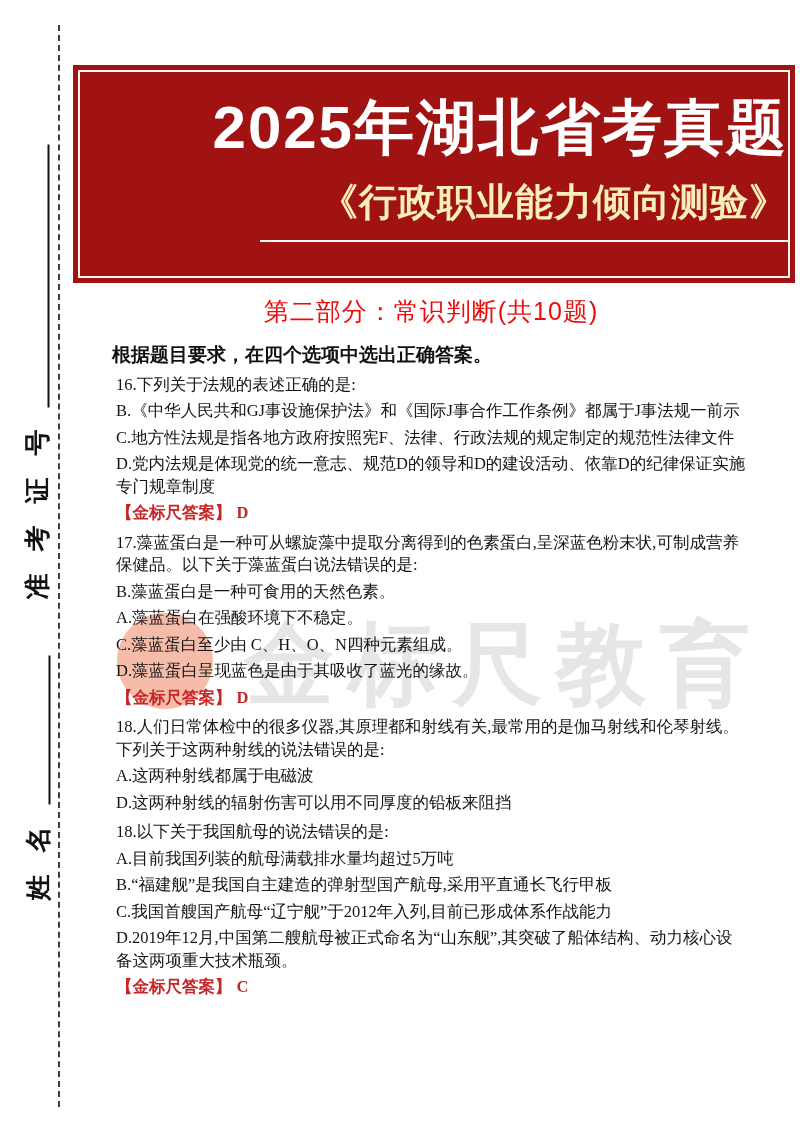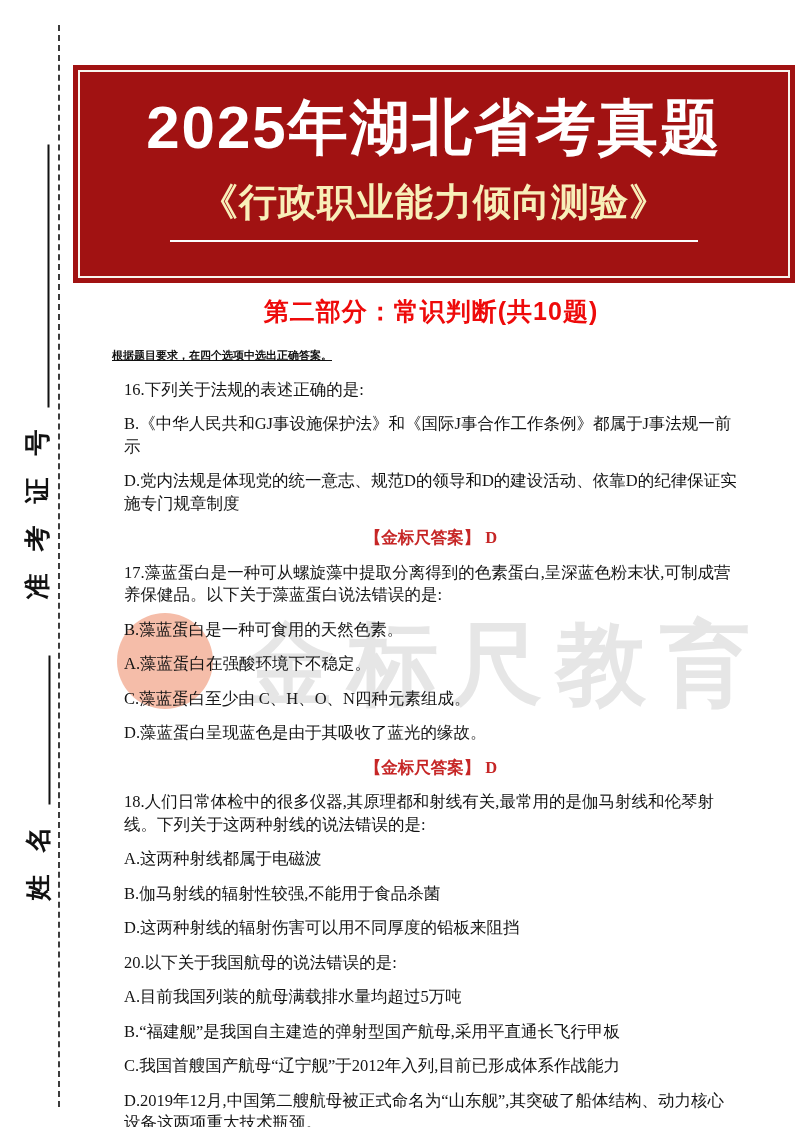--- a/index.html
+++ b/index.html
@@ -45,21 +45,21 @@
     width: 722px; height: 218px;
     background: #a11212;
   }
   .banner-border {
     position: absolute; inset: 5px;
     border: 2px solid #f8f5ee;
     pointer-events: none;
   }
   .banner-content {
     position: absolute; inset: 7px;
-    display: flex; flex-direction: column; align-items: center;
+    display: flex; flex-direction: column; align-items: flex-end;
     font-family: "Liberation Sans", "DejaVu Sans", sans-serif;
   }
   .banner-title {
     margin-top: 16px;
     font-size: 60px; font-weight: bold;
     letter-spacing: 2px;
     color: #ffffff;
   }
   .banner-subtitle {
     margin-top: 8px;
@@ -97,35 +97,34 @@
   .content {
     position: absolute;
     left: 112px; top: 295px;
     width: 638px;
     z-index: 1;
   }
   .section-heading {
     margin: 0 0 16px 0;
     text-align: center;
     font-family: "Liberation Sans", "DejaVu Sans", sans-serif;
-    font-size: 25px; font-weight: bold;
+    font-size: 25px; font-weight: normal;
     letter-spacing: 1px;
     color: #ee0a0a;
   }
   .instruction {
     margin: 0 0 4px 0;
     font-family: "Liberation Sans", "DejaVu Sans", sans-serif;
-    font-size: 11px; font-weight: bold;
+    font-size: 19px; font-weight: bold;
     line-height: 22.5px;
     color: #111;
-    text-decoration: underline;
   }
   .question { margin-top: 7px; }
-  .question p { margin: 12px; font-size: 16.5px; line-height: 22.5px; }
-  .answer-line { color: #c62626; font-weight: bold; text-align: center; }
+  .question p { margin: 4px; font-size: 16.5px; line-height: 22.5px; }
+  .answer-line { color: #c62626; font-weight: bold; }
   .answer-line .answer-letter { margin-left: 5px; }
 </style>
 </head>
 <body>
 
 <div class="watermark">
   <div class="watermark-logo"></div>
   <div class="watermark-text">金标尺教育</div>
 </div>
 
@@ -149,41 +148,41 @@
   </div>
 </div>
 
 <div class="content">
   <h2 class="section-heading">第二部分：常识判断(共10题)</h2>
   <p class="instruction">根据题目要求，在四个选项中选出正确答案。</p>
 
   <div class="question">
     <p>16.下列关于法规的表述正确的是:</p>
     <p>B.《中华人民共和GJ事设施保护法》和《国际J事合作工作条例》都属于J事法规一前示</p>
+    <p>C.地方性法规是指各地方政府按照宪F、法律、行政法规的规定制定的规范性法律文件</p>
     <p>D.党内法规是体现党的统一意志、规范D的领导和D的建设活动、依靠D的纪律保证实施专门规章制度</p>
     <p class="answer-line"><span>【金标尺答案】</span><span class="answer-letter">D</span></p>
   </div>
 
   <div class="question">
     <p>17.藻蓝蛋白是一种可从螺旋藻中提取分离得到的色素蛋白,呈深蓝色粉末状,可制成营养保健品。以下关于藻蓝蛋白说法错误的是:</p>
     <p>B.藻蓝蛋白是一种可食用的天然色素。</p>
     <p>A.藻蓝蛋白在强酸环境下不稳定。</p>
     <p>C.藻蓝蛋白至少由 C、H、O、N四种元素组成。</p>
     <p>D.藻蓝蛋白呈现蓝色是由于其吸收了蓝光的缘故。</p>
     <p class="answer-line"><span>【金标尺答案】</span><span class="answer-letter">D</span></p>
   </div>
 
   <div class="question">
     <p>18.人们日常体检中的很多仪器,其原理都和射线有关,最常用的是伽马射线和伦琴射线。下列关于这两种射线的说法错误的是:</p>
     <p>A.这两种射线都属于电磁波</p>
-    <p>B.伽马射线的辐射性较强,不能用于食品杀菌</p>
     <p>D.这两种射线的辐射伤害可以用不同厚度的铅板来阻挡</p>
   </div>
 
   <div class="question">
-    <p>20.以下关于我国航母的说法错误的是:</p>
+    <p>18.以下关于我国航母的说法错误的是:</p>
     <p>A.目前我国列装的航母满载排水量均超过5万吨</p>
     <p>B.“福建舰”是我国自主建造的弹射型国产航母,采用平直通长飞行甲板</p>
     <p>C.我国首艘国产航母“辽宁舰”于2012年入列,目前已形成体系作战能力</p>
     <p>D.2019年12月,中国第二艘航母被正式命名为“山东舰”,其突破了船体结构、动力核心设备这两项重大技术瓶颈。</p>
     <p class="answer-line"><span>【金标尺答案】</span><span class="answer-letter">C</span></p>
   </div>
 </div>
 
 </body></html>

